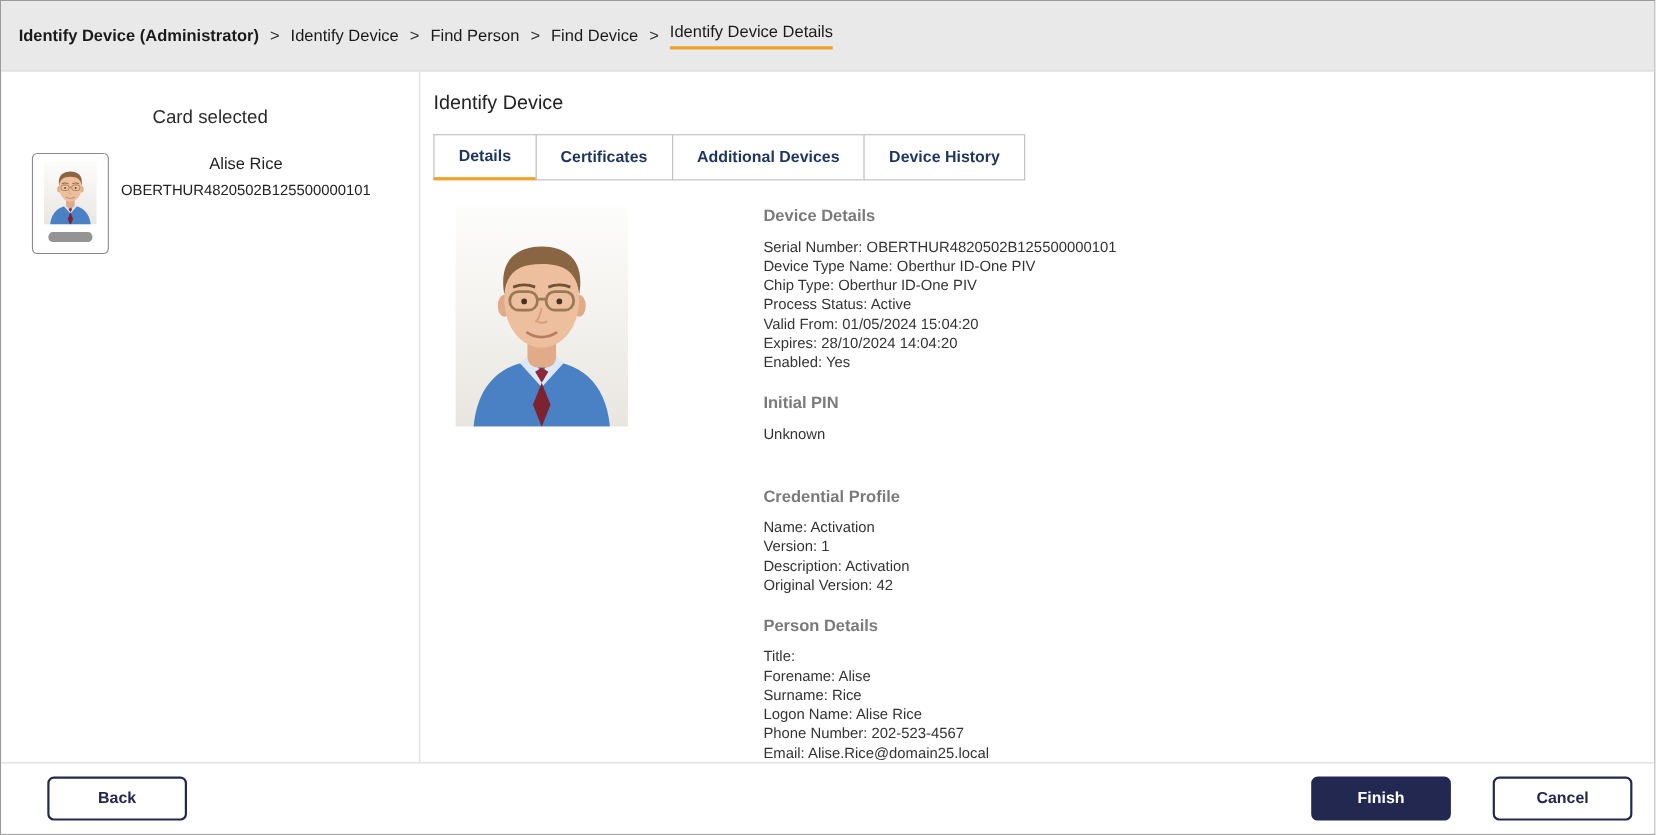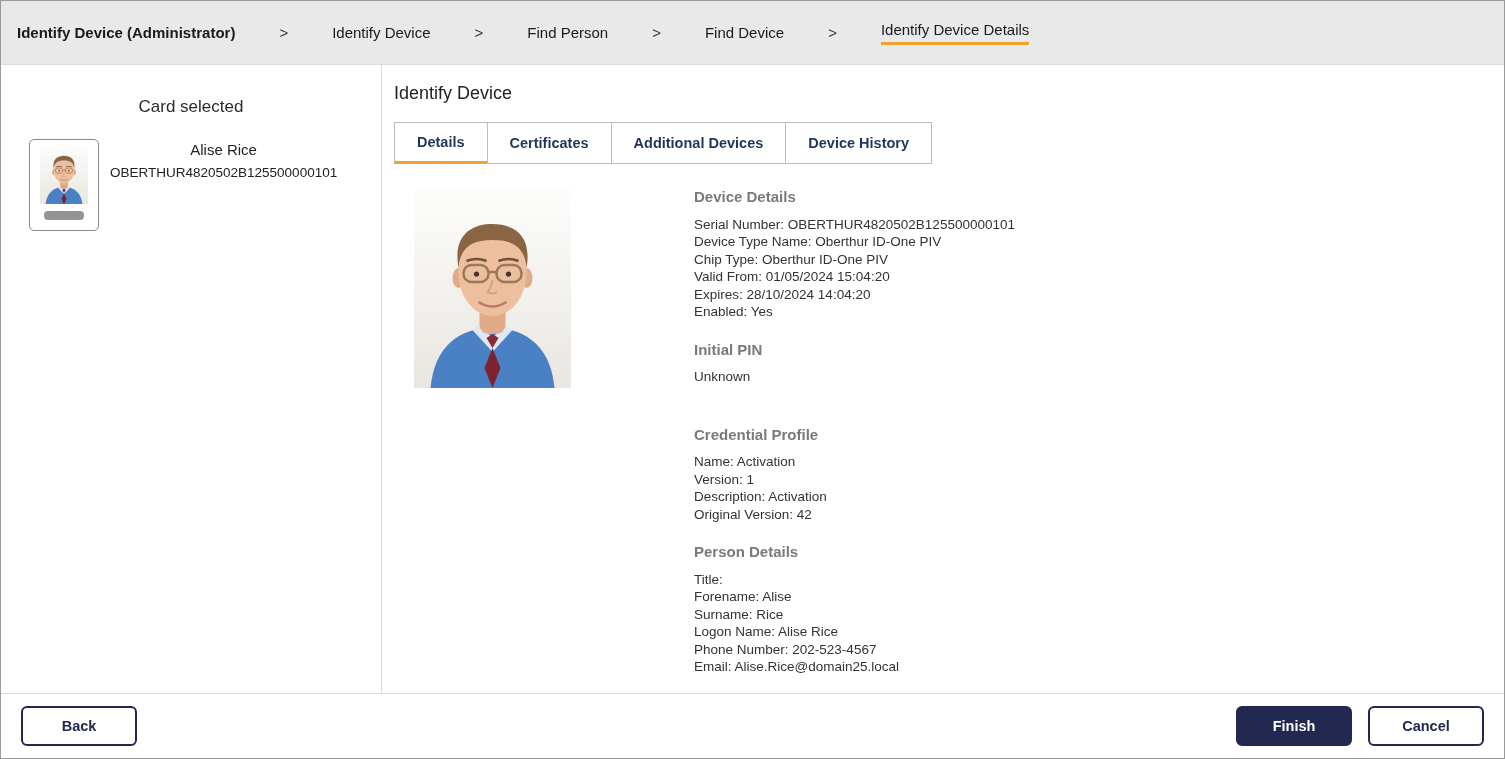--- a/index.html
+++ b/index.html
@@ -6,21 +6,21 @@
     --accent:#F0A22E;
     --navy:#232850;
     --bc-bg:#E9E9E9;
   }
   *{box-sizing:border-box;}
   html,body{margin:0;padding:0;background:#fff;}
   body{font-family:"Liberation Sans","DejaVu Sans",sans-serif;color:#333;}
   .app{width:1505px;height:759px;border:1px solid #9a9a9a;display:flex;flex-direction:column;background:#fff;overflow:hidden;}
 
   
-  .breadcrumb-bar{height:64px;flex:0 0 64px;background:var(--bc-bg);display:flex;align-items:center;padding:0 16px;font-size:15px;color:#1a1a1a;border-bottom:1px solid #dcdcdc;gap:34px;}
+  .breadcrumb-bar{height:64px;flex:0 0 64px;background:var(--bc-bg);display:flex;align-items:center;padding:0 16px;font-size:15px;color:#1a1a1a;border-bottom:1px solid #dcdcdc;}
   .bc-item{white-space:nowrap;cursor:pointer;}
   .bc-item.bold{font-weight:700;}
   .bc-item.current{border-bottom:3px solid var(--accent);padding-bottom:4px;}
   .bc-sep{margin:0 10px;color:#333;}
 
   
   .body-row{flex:1 1 auto;display:flex;min-height:0;}
   .left-panel{width:381px;flex:0 0 381px;border-right:1px solid #dcdcdc;padding:28px;text-align:center;}
   .left-panel h2{font-size:17px;font-weight:400;color:#2b2b2b;margin:4px 0 22px;}
   .card-item{display:flex;gap:11px;cursor:pointer;}
@@ -48,21 +48,21 @@
   .section{margin-top:20px;}
   .section:first-child{margin-top:0;}
   .section.gap-large{margin-top:40px;}
   .section h3{font-size:15px;font-weight:700;color:#7a7a7a;margin:0 0 10px;}
   .field{white-space:nowrap;}
   .plain-text{color:#333;}
 
   
   .footer{flex:0 0 65px;height:65px;border-top:1px solid #d9d9d9;display:flex;align-items:center;padding:0 20px;gap:16px;background:#fff;}
   .spacer{flex:1 1 auto;}
-  .btn{width:116px;height:40px;border-radius:6px;font-family:inherit;font-size:14.5px;font-weight:600;cursor:pointer;}
+  .btn{width:127px;height:40px;border-radius:6px;font-family:inherit;font-size:14.5px;font-weight:600;cursor:pointer;margin-left:22px;}
   .btn.outline{background:#fff;border:2px solid var(--navy);color:var(--navy);}
   .btn.primary{background:var(--navy);border:2px solid var(--navy);color:#fff;text-align:center;}
 </style>
 </head>
 <body>
 
 <svg width="0" height="0" style="position:absolute" aria-hidden="true">
   <defs>
     <linearGradient id="bgGrad" x1="0" y1="0" x2="0" y2="1">
       <stop offset="0" stop-color="#fdfdfc"></stop>
@@ -141,20 +141,21 @@
             </svg>
         </div>
 
         <div class="details-col">
 
           <div class="section">
             <h3>Device Details</h3>
             <div class="field"><span>Serial Number:</span> <span>OBERTHUR4820502B125500000101</span></div>
             <div class="field"><span>Device Type Name:</span> <span>Oberthur ID-One PIV</span></div>
             <div class="field"><span>Chip Type:</span> <span>Oberthur ID-One PIV</span></div>
+            <div class="field"><span>Process Status:</span> <span>Active</span></div>
             <div class="field"><span>Valid From:</span> <span>01/05/2024 15:04:20</span></div>
             <div class="field"><span>Expires:</span> <span>28/10/2024 14:04:20</span></div>
             <div class="field"><span>Enabled:</span> <span>Yes</span></div>
           </div>
 
           <div class="section">
             <h3>Initial PIN</h3>
             <div class="plain-text">Unknown</div>
           </div>
 

